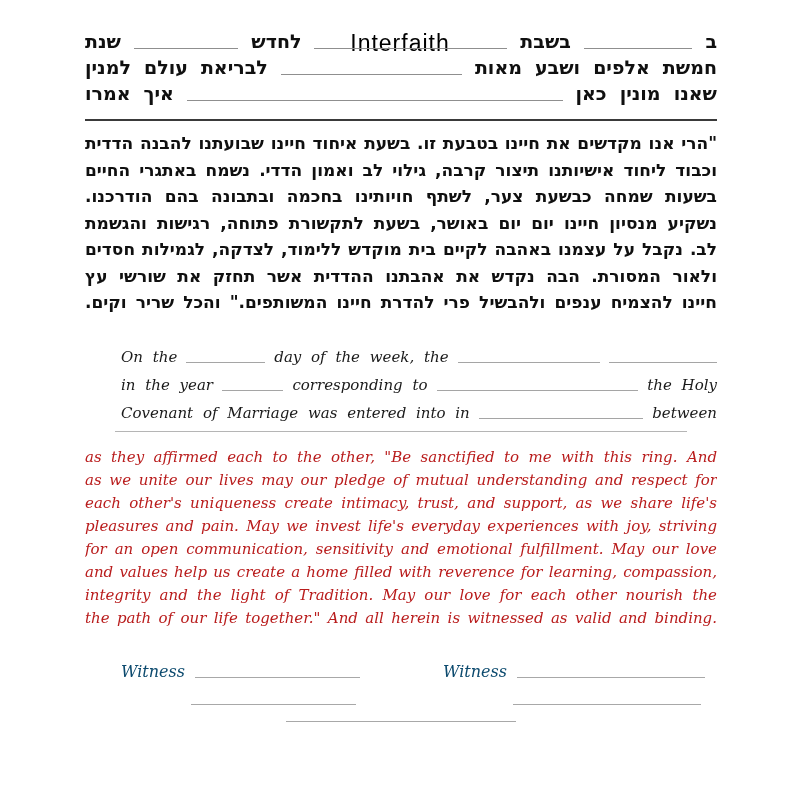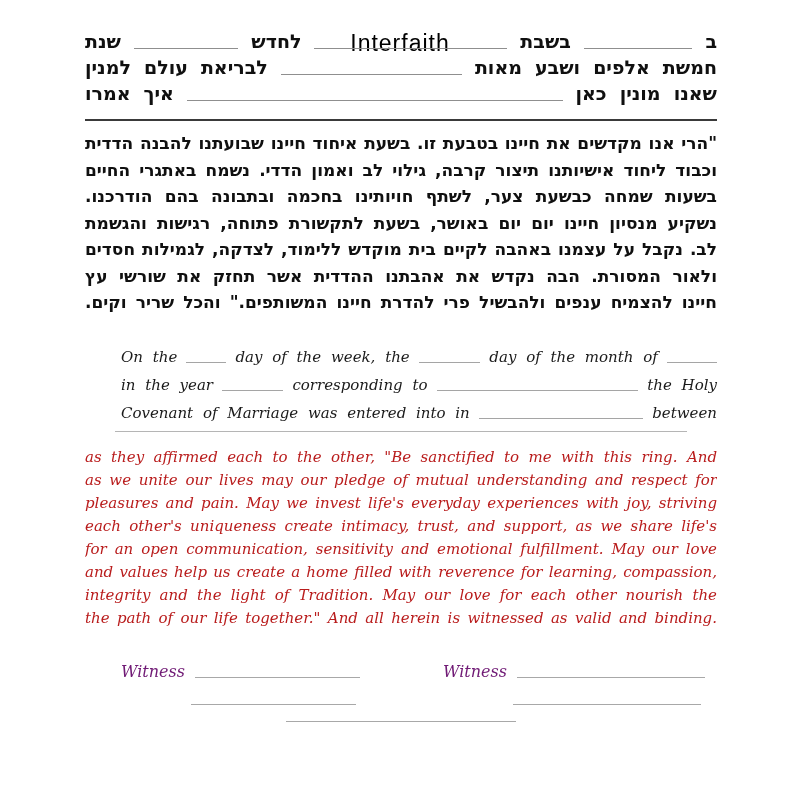--- a/index.html
+++ b/index.html
@@ -35,21 +35,21 @@
 
   
   .names-line{width:572px;margin:8px auto 0;border-bottom:1px solid #b5b5b5;height:1px;}
 
   
   .eng-para{margin-top:14px;}
   .eng-line{font-size:15px;line-height:23px;height:23px;text-align:justify;text-align-last:justify;
             overflow:hidden;white-space:nowrap;color:#b91c1c;}
 
   
-  .witness{margin-top:24px;font-size:16px;color:#701a75;}
+  .witness{margin-top:24px;font-size:16px;color:#0c4a6e;}
   .wit-row{display:flex;height:27px;}
   .wit-cell{flex:1;display:flex;align-items:flex-end;gap:10px;}
   .wit-cell.l{padding-left:36px;}
   .wit-cell.r{padding-left:48px;}
   .wit-cell.l2{padding-left:106px;}
   .wit-cell.r2{padding-left:118px;}
   .wit-blank{border-bottom:1px solid #a8a8a8;height:1px;margin-bottom:3px;}
   .wb-l{width:165px;}
   .wb-r{width:188px;}
   .wit-center{margin-top:12px;display:flex;justify-content:center;}
@@ -104,21 +104,20 @@
         <div class="heb-line">ולאור המסורת. הבה נקדש את אהבתנו ההדדית אשר תחזק את שורשי עץ</div>
         <div class="heb-line">חיינו להצמיח ענפים ולהבשיל פרי להדרת חיינו המשותפים." והכל שריר וקים.</div>
       </div>
 
     <div id="english-fill" class="eng-fill eng">
         <div class="eng-row">
           <span class="word">On the</span>
           <span class="blank" style="flex-grow: 60;"></span>
           <span class="word">day of the week, the</span>
           <span class="blank" style="flex-grow: 124;"></span>
-          <span class="word">day of the month of</span>
           <span class="blank" style="flex-grow: 90;"></span>
         </div>
         <div class="eng-row">
           <span class="word">in the year</span>
           <span class="blank" style="flex-grow: 58;"></span>
           <span class="word">corresponding to</span>
           <span class="blank" style="flex-grow: 255;"></span>
           <span class="word">the Holy</span>
         </div>
         <div class="eng-row">
@@ -126,22 +125,22 @@
           <span class="blank" style="flex-grow: 275;"></span>
           <span class="word">between</span>
         </div>
       </div>
 
     <div class="names-line"></div>
 
     <div id="english-para" class="eng-para eng">
         <div class="eng-line">as they affirmed each to the other, "Be sanctified to me with this ring. And</div>
         <div class="eng-line">as we unite our lives may our pledge of mutual understanding and respect for</div>
+        <div class="eng-line">each other's uniqueness create intimacy, trust, and support, as we share life's</div>
         <div class="eng-line">pleasures and pain. May we invest life's everyday experiences with joy, striving</div>
-        <div class="eng-line">each other's uniqueness create intimacy, trust, and support, as we share life's</div>
         <div class="eng-line">for an open communication, sensitivity and emotional fulfillment. May our love</div>
         <div class="eng-line">and values help us create a home filled with reverence for learning, compassion,</div>
         <div class="eng-line">integrity and the light of Tradition. May our love for each other nourish the</div>
         <div class="eng-line">the path of our life together." And all herein is witnessed as valid and binding.</div>
       </div>
 
     <div class="witness eng">
       <div class="wit-row">
         <div class="wit-cell l">
           <span class="wit-label">Witness</span>

